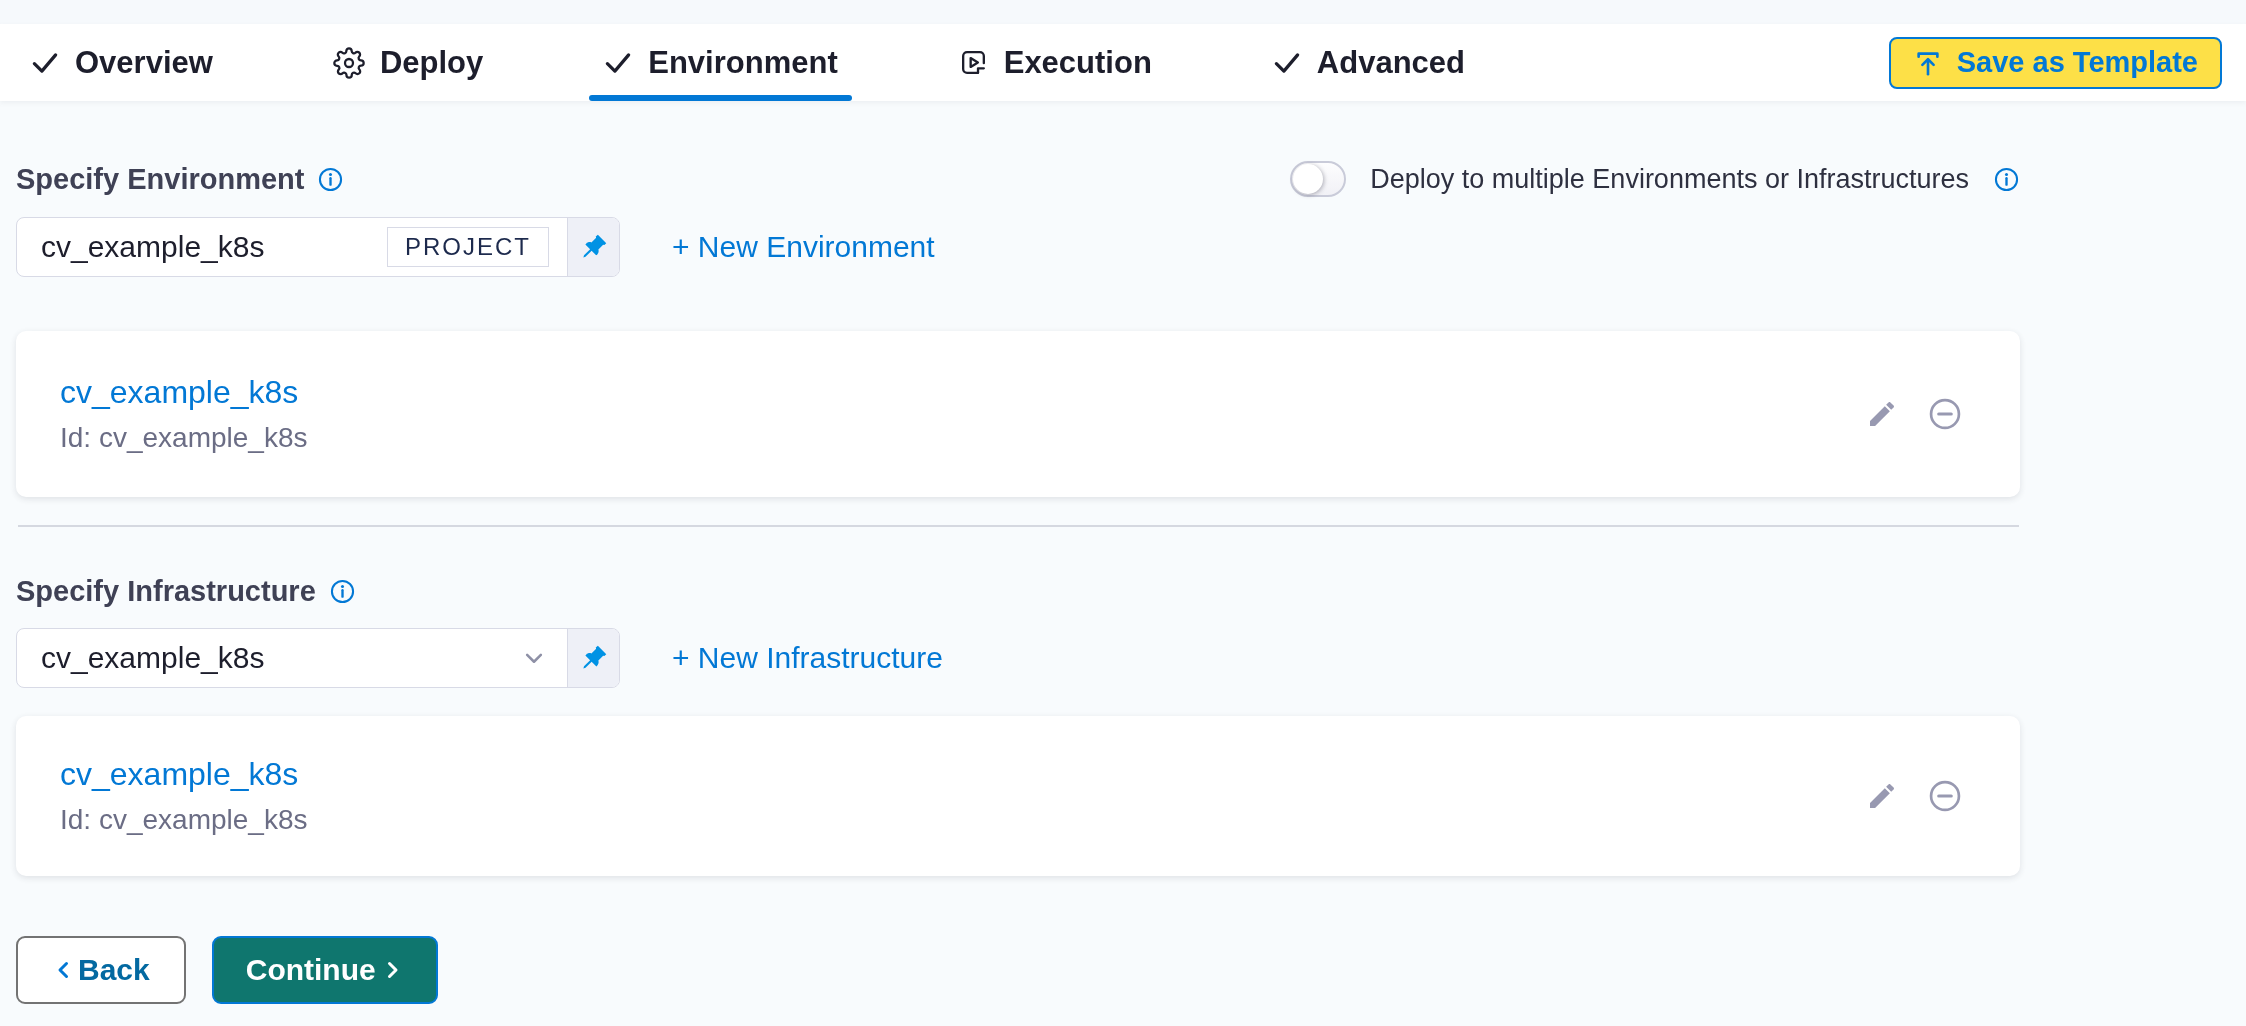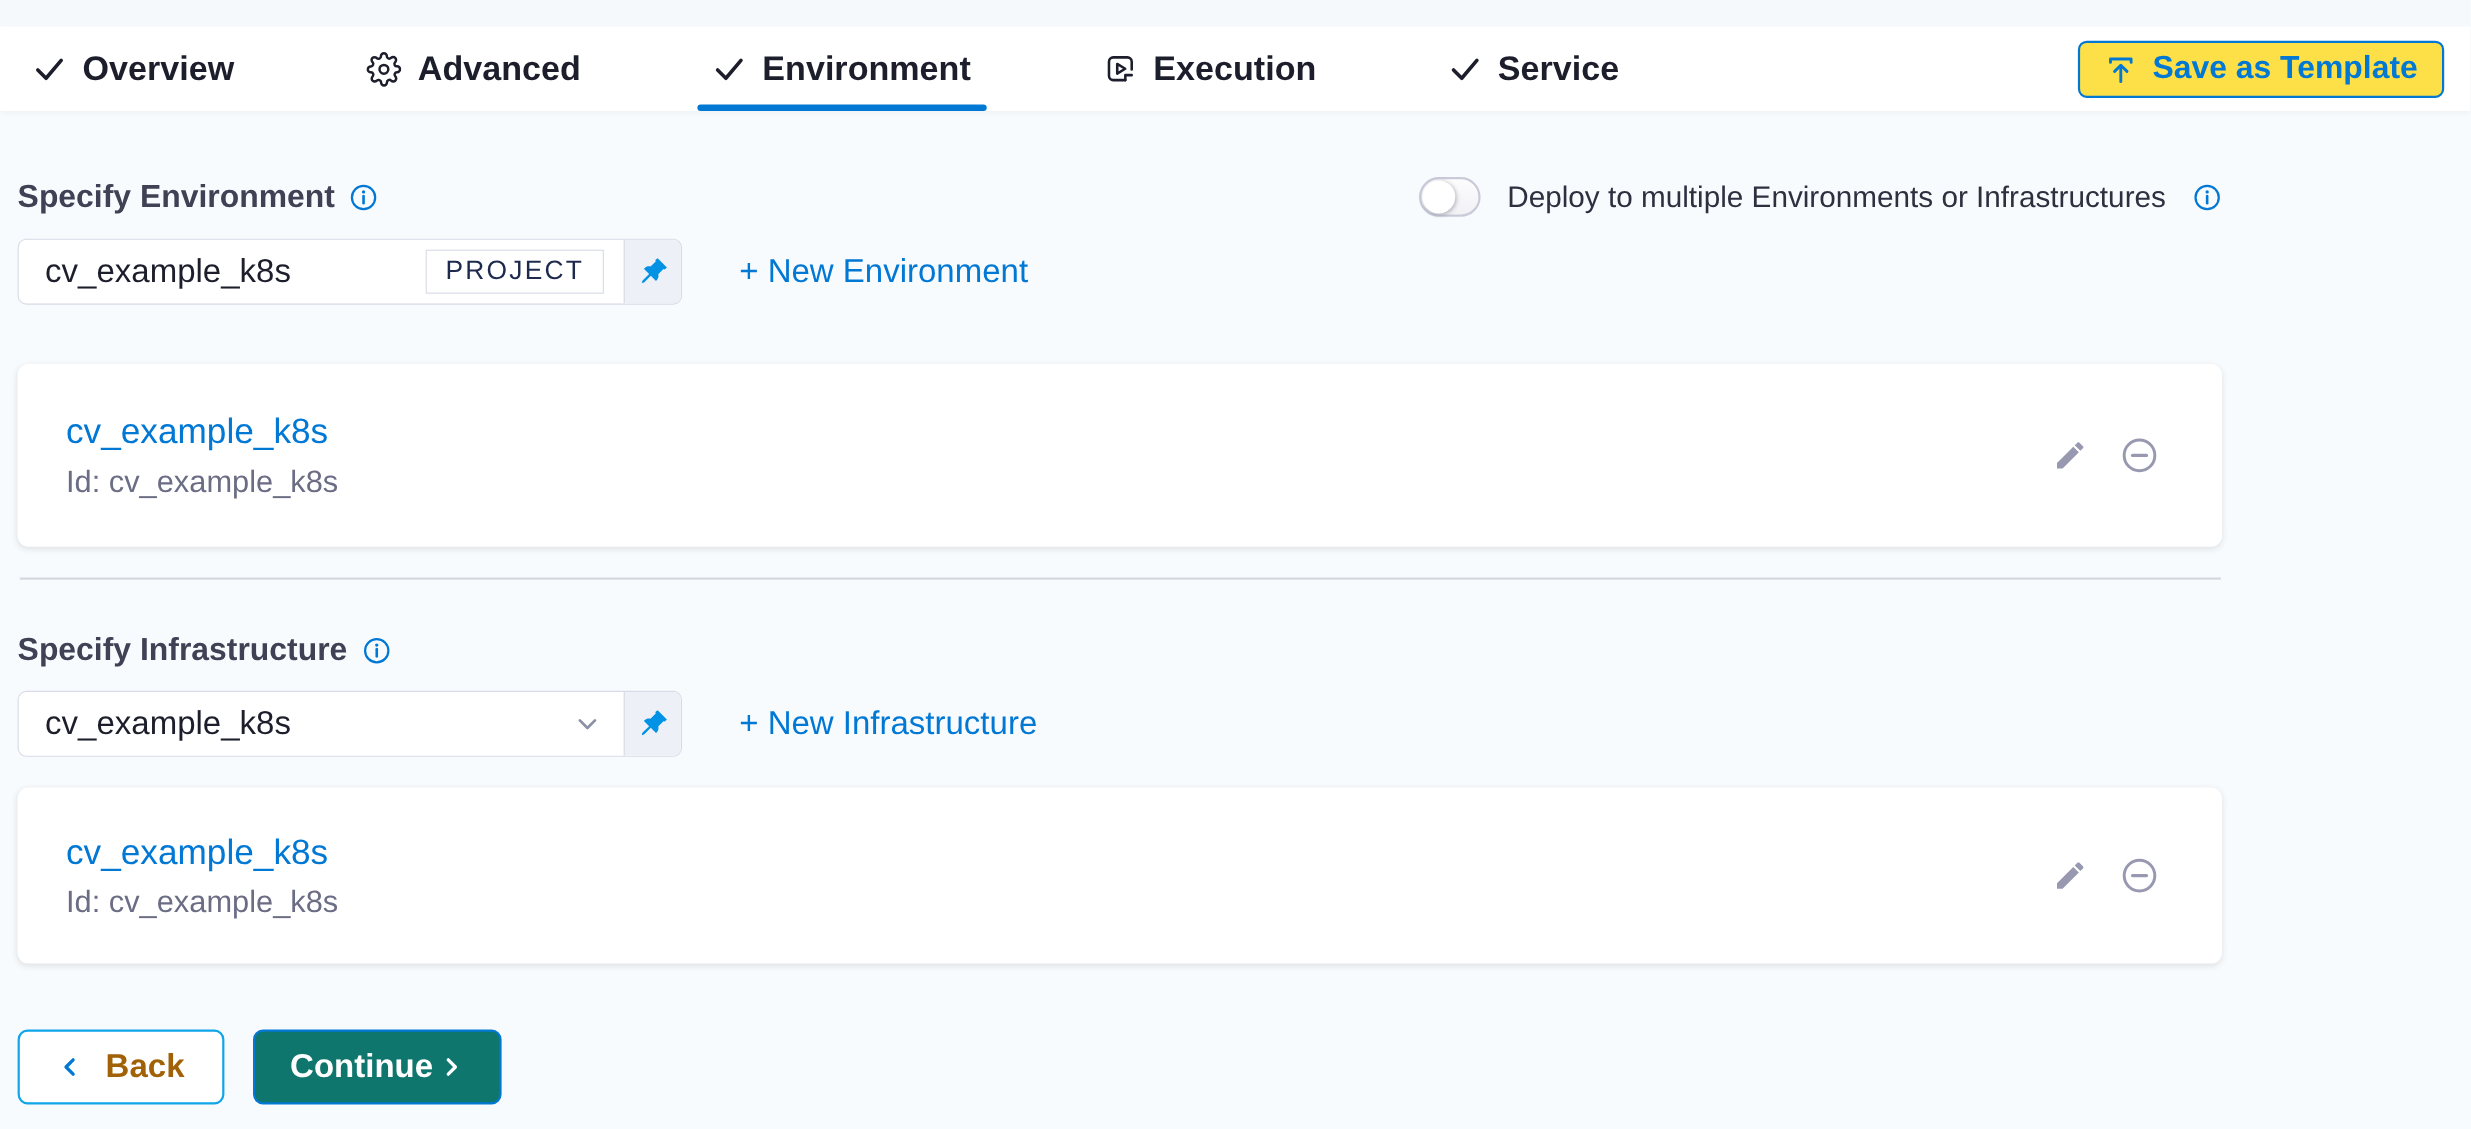--- a/index.html
+++ b/index.html
@@ -146,23 +146,23 @@
   .infra-head { margin-top: 48px; }
 
   .footer-row { margin-top: 60px; display: flex; align-items: center; gap: 26px; }
   .btn {
     display: flex; align-items: center;
     height: 68px; border-radius: 9px;
     font-size: 30px; font-weight: 700; font-family: inherit;
     cursor: pointer;
   }
   .btn-back {
-    gap: 20px; padding: 0 34px;
-    background: #ffffff; color: #a16207;
-    border: 2px solid #0ea5e9;
+    gap: 2px; padding: 0 34px;
+    background: #ffffff; color: #0369a1;
+    border: 2px solid #737373;
   }
   .btn-continue {
     gap: 4px; padding: 0 32px;
     background: #0f766e; color: #ffffff;
     border: 2px solid #0278d5;
   }
 </style>
 </head>
 <body>
 
@@ -176,21 +176,21 @@
           <polyline points="3.5 12.5 9.5 18.5 20.5 5.5"></polyline>
         </svg>
       <span>Overview</span>
     </div>
 
     <div class="tab">
       <svg width="32" height="32" viewBox="0 0 24 24" fill="none" stroke="#1d1e2c" stroke-width="1.7" stroke-linecap="round" stroke-linejoin="round">
           <circle cx="12" cy="12" r="3"></circle>
           <path d="M19.4 15a1.65 1.65 0 0 0 .33 1.82l.06.06a2 2 0 0 1 0 2.83 2 2 0 0 1-2.83 0l-.06-.06a1.65 1.65 0 0 0-1.82-.33 1.65 1.65 0 0 0-1 1.51V21a2 2 0 0 1-2 2 2 2 0 0 1-2-2v-.09A1.65 1.65 0 0 0 9 19.4a1.65 1.65 0 0 0-1.82.33l-.06.06a2 2 0 0 1-2.83 0 2 2 0 0 1 0-2.83l.06-.06a1.65 1.65 0 0 0 .33-1.82 1.65 1.65 0 0 0-1.51-1H3a2 2 0 0 1-2-2 2 2 0 0 1 2-2h.09A1.65 1.65 0 0 0 4.6 9a1.65 1.65 0 0 0-.33-1.82l-.06-.06a2 2 0 0 1 0-2.83 2 2 0 0 1 2.83 0l.06.06a1.65 1.65 0 0 0 1.82.33H9a1.65 1.65 0 0 0 1-1.51V3a2 2 0 0 1 2-2 2 2 0 0 1 2 2v.09a1.65 1.65 0 0 0 1 1.51 1.65 1.65 0 0 0 1.82-.33l.06-.06a2 2 0 0 1 2.83 0 2 2 0 0 1 0 2.83l-.06.06a1.65 1.65 0 0 0-.33 1.82V9a1.65 1.65 0 0 0 1.51 1H21a2 2 0 0 1 2 2 2 2 0 0 1-2 2h-.09a1.65 1.65 0 0 0-1.51 1z"></path>
         </svg>
-      <span>Advanced</span>
+      <span>Deploy</span>
     </div>
 
     <div class="tab active">
       <svg width="30" height="30" viewBox="0 0 24 24" fill="none" stroke="#1d1e2c" stroke-width="2.6" stroke-linecap="round" stroke-linejoin="round">
           <polyline points="3.5 12.5 9.5 18.5 20.5 5.5"></polyline>
         </svg>
       <span>Environment</span>
     </div>
 
     <div class="tab">
@@ -199,21 +199,21 @@
           <path d="M15.5 20v-3.5H20"></path>
           <path d="M9.8 8.6l5.6 3.4-5.6 3.4z"></path>
         </svg>
       <span>Execution</span>
     </div>
 
     <div class="tab">
       <svg width="30" height="30" viewBox="0 0 24 24" fill="none" stroke="#1d1e2c" stroke-width="2.6" stroke-linecap="round" stroke-linejoin="round">
           <polyline points="3.5 12.5 9.5 18.5 20.5 5.5"></polyline>
         </svg>
-      <span>Service</span>
+      <span>Advanced</span>
     </div>
 
   </nav>
 
   <button class="save-template">
     <svg width="30" height="30" viewBox="0 0 24 24" fill="none" stroke="#0278d5" stroke-width="2.1" stroke-linecap="round" stroke-linejoin="round">
         <path d="M4.5 7V4.5h15V7"></path>
         <path d="M12 21V9.5"></path>
         <path d="M7.5 13.5 12 9l4.5 4.5"></path>
       </svg>

